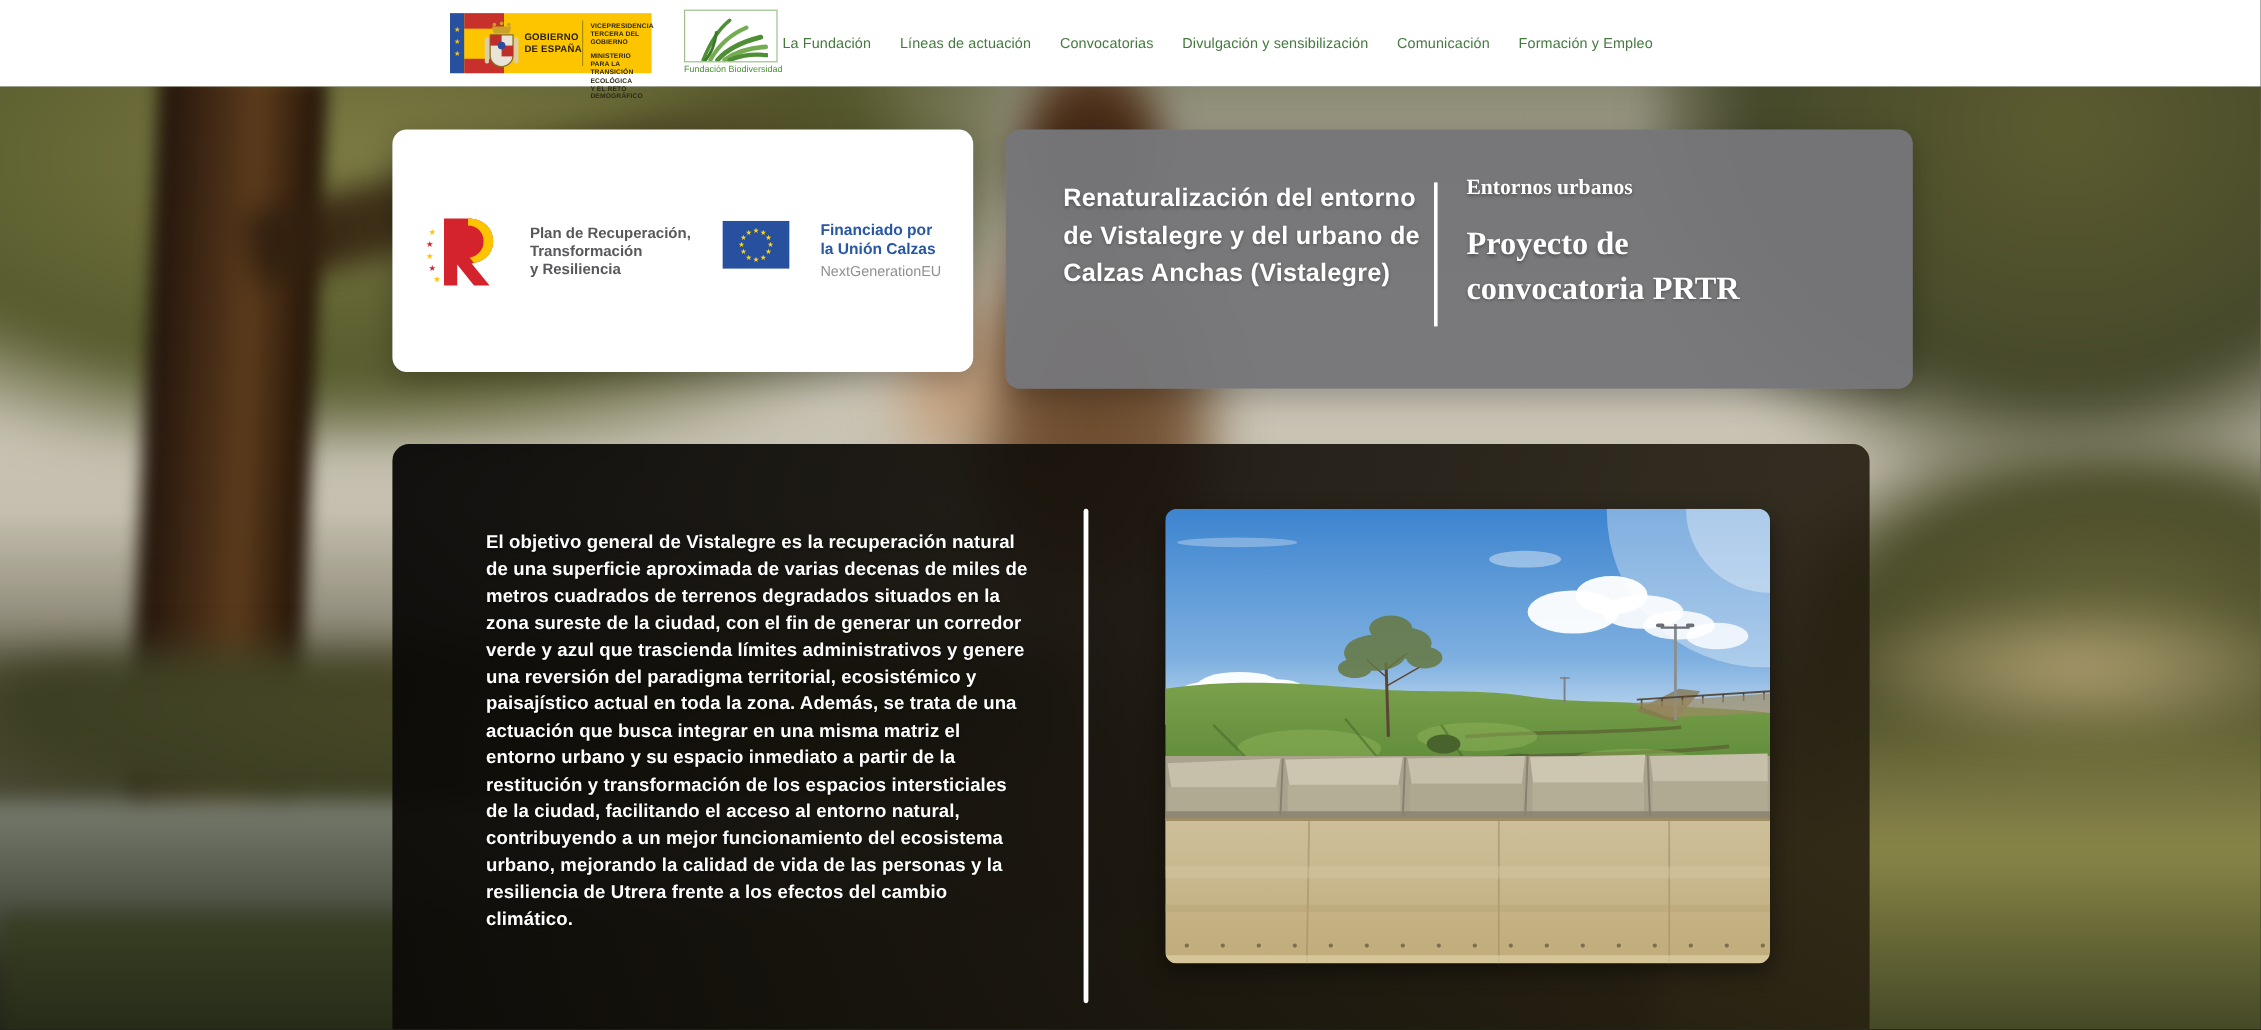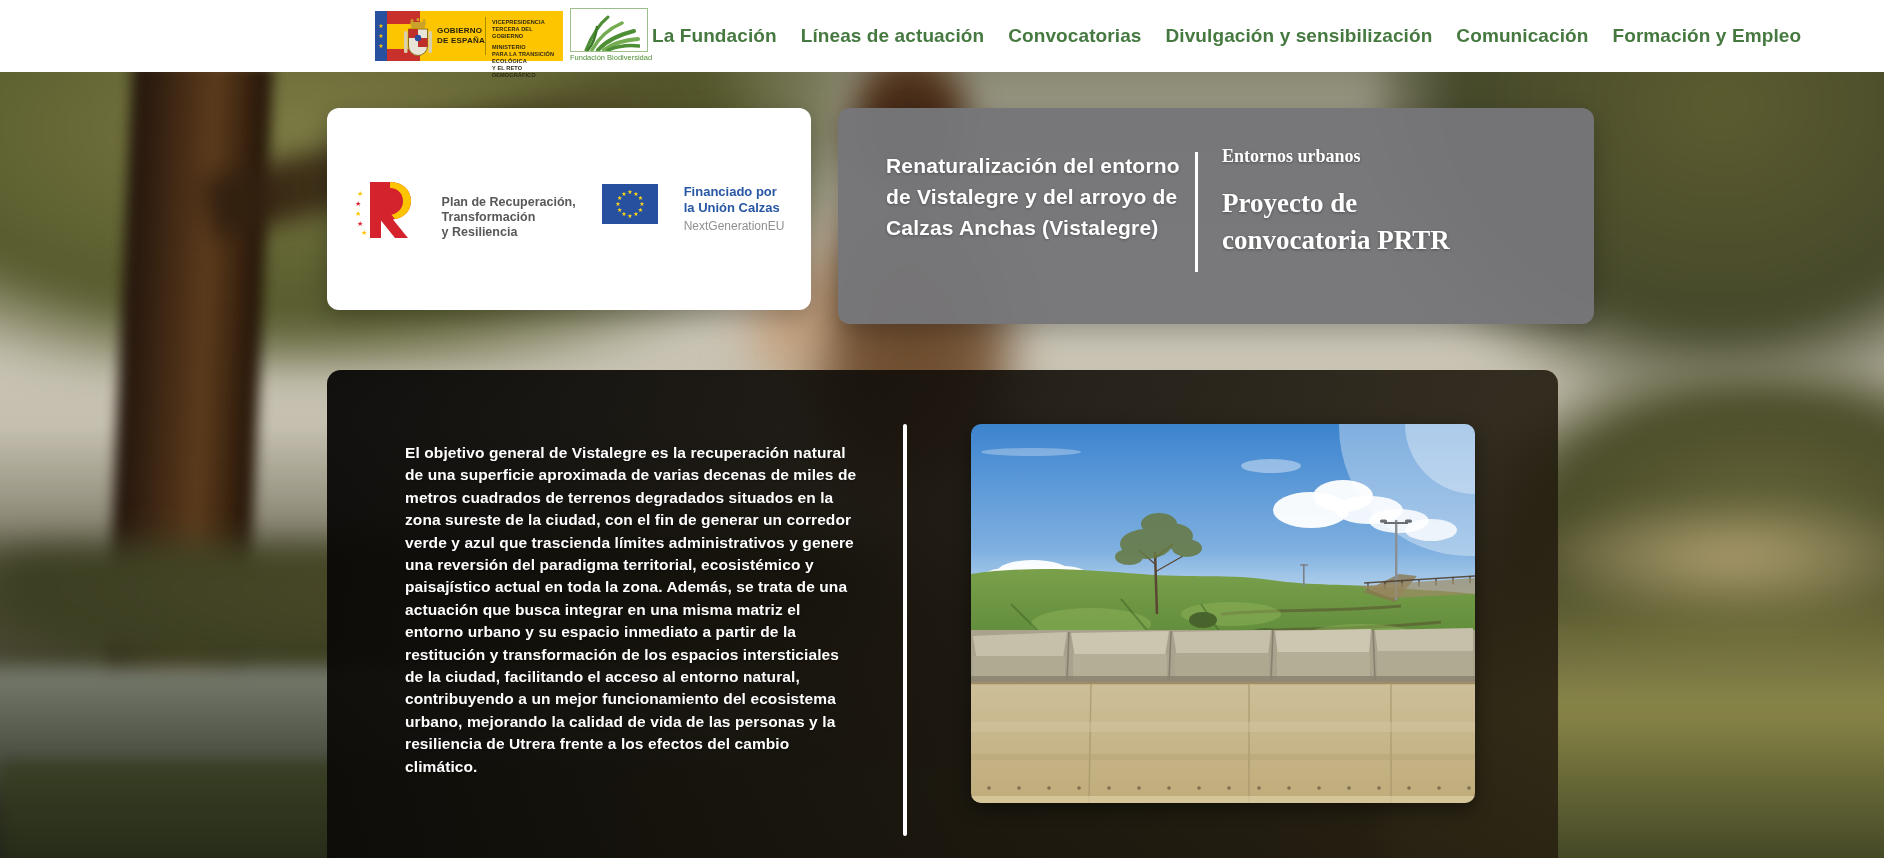--- a/index.html
+++ b/index.html
@@ -1,35 +1,35 @@
 <!DOCTYPE html>
 <html><head>
 <meta charset="utf-8">
 <style>
   * { margin:0; padding:0; box-sizing:border-box; }
   html,body { width:1884px; height:858px; overflow:hidden; background:#222; }
   .page { position:relative; width:1884px; height:858px; font-family:"Liberation Sans", sans-serif; overflow:hidden; }
 
   
   .header { position:absolute; top:0; left:0; width:1884px; height:72px; background:#ffffff; z-index:30; }
-  .gov-logo { position:absolute; left:375px; top:11px; width:188px; height:50px; background:#fdc400; display:flex; cursor:pointer; }
+  .gov-logo { position:absolute; left:375px; top:11px; width:168px; height:50px; background:#fdc400; display:flex; cursor:pointer; }
   .eu-strip { width:12px; height:50px; background:#27509e; display:flex; flex-direction:column; justify-content:center; align-items:center; gap:4px; }
   .eu-strip span { color:#fdc400; font-size:6px; line-height:6px; }
   .flag-sq { width:33px; height:50px; display:flex; flex-direction:column; }
   .flag-sq .r { flex:1; background:#c8302b; } .flag-sq .y { flex:2; background:#fdc400; }
   .arms { position:absolute; left:28px; top:4px; }
   .gov-name { position:absolute; left:62px; top:15px; font-size:8px; font-weight:bold; color:#231f0a; line-height:9.5px; letter-spacing:.2px; }
   .gov-divider { position:absolute; left:110px; top:6px; width:1px; height:38px; background:#a98f00; }
   .ministry { position:absolute; left:117px; top:8px; font-size:5.6px; color:#2e2a16; line-height:6.8px; font-weight:bold; letter-spacing:.1px; }
   .ministry .grp2 { margin-top:5px; }
   .bio-logo { position:absolute; left:570px; top:8px; width:78px; height:56px; cursor:pointer; }
   .bio-box { width:78px; height:44px; background:#ffffff; border:1px solid #9dc08b; display:flex; align-items:flex-end; justify-content:center; }
   .bio-caption { font-size:7.5px; color:#4e8f35; text-align:center; margin-top:1px; white-space:nowrap; }
   .nav { position:absolute; left:652px; top:0; height:72px; display:flex; align-items:center; gap:24px; }
-  .nav a { font-size:19px; font-weight:bold; color:#45793f; text-decoration:none; white-space:nowrap; letter-spacing:.1px; cursor:pointer; }
+  .nav a { font-size:12px; font-weight:normal; color:#45793f; text-decoration:none; white-space:nowrap; letter-spacing:.1px; cursor:pointer; }
 
   
   .bg { position:absolute; left:0; top:72px; width:1884px; height:786px; overflow:hidden; background:linear-gradient(180deg,#8b8a74 0%,#cfcabc 22%,#c4bfae 45%,#55523f 70%,#20211a 100%); }
   .bg div { position:absolute; }
   .blob { filter:blur(16px); }
   .bg-foliage-tl { left:-140px; top:-140px; width:980px; height:440px; background:radial-gradient(ellipse at 45% 45%, #7c7b44 0%, #565a2c 55%, rgba(60,60,30,0) 78%); }
   .bg-foliage-tr { left:1380px; top:-160px; width:620px; height:480px; background:radial-gradient(ellipse at 55% 40%, #5c5c30 0%, #45482a 55%, rgba(50,50,26,0) 78%); }
   .bg-trunk { left:118px; top:-10px; width:140px; height:680px; background:linear-gradient(90deg,#20130b,#4d3118 45%,#5d3c1c 60%,#1f1106); transform:rotate(2.5deg); filter:blur(7px); }
   .bg-branch { left:200px; top:40px; width:560px; height:60px; background:linear-gradient(90deg,#32200f,rgba(60,45,20,0)); transform:rotate(-14deg); filter:blur(12px); }
   .bg-treeline { left:-60px; top:470px; width:960px; height:150px; background:radial-gradient(ellipse at 50% 30%, #4a4a28 0%, #3c3e22 60%, rgba(50,50,30,0) 85%); }
@@ -38,21 +38,21 @@
   .bg-grass { left:0px; top:690px; width:1980px; height:190px; background:linear-gradient(180deg,#3a4024,#1b2012 80%); filter:blur(8px); }
   .bg-grass-gold { left:1380px; top:500px; width:560px; height:380px; background:linear-gradient(180deg,rgba(150,145,75,0), #8a8748 35%, #3c4122 80%); filter:blur(13px); }
   .bg-person-head { left:850px; top:-20px; width:120px; height:150px; background:radial-gradient(#3a2414,#54341c 60%,rgba(70,45,25,0) 80%); filter:blur(16px); }
   .bg-person-torso { left:800px; top:110px; width:220px; height:330px; background:radial-gradient(#6b4a2c,#7a5a3c 50%,rgba(110,80,50,0) 80%); filter:blur(20px); }
   .bg-person-arm { left:730px; top:150px; width:120px; height:190px; background:radial-gradient(#c49a72,rgba(180,140,100,0) 75%); filter:blur(18px); }
   .bg-path { left:1540px; top:430px; width:380px; height:110px; background:radial-gradient(#a99a6d,rgba(160,145,100,0) 80%); filter:blur(14px); }
 
   
   .funding-card { position:absolute; left:327px; top:108px; width:484px; height:202px; background:#ffffff; border-radius:12px; box-shadow:0 8px 24px rgba(0,0,0,.25); z-index:20; }
   .funding-inner { position:absolute; left:0; top:0; width:100%; height:100%; display:flex; align-items:center; justify-content:center; gap:26px; }
-  .prtr { display:flex; align-items:flex-end; gap:22px; }
+  .prtr { display:flex; align-items:center; gap:22px; }
   .prtr-text { font-size:12.5px; font-weight:bold; color:#58585b; line-height:15px; }
   .eu { display:flex; align-items:flex-start; gap:26px; }
   .eu-text { font-size:13px; font-weight:bold; color:#2857a4; line-height:16px; }
   .eu-text .ngeu { font-size:12px; color:#909090; font-weight:normal; margin-top:2px; }
 
   
   .project-card { position:absolute; left:838px; top:108px; width:756px; height:216px; background:rgba(118,118,121,.97); border-radius:12px; box-shadow:0 8px 24px rgba(0,0,0,.25); z-index:19; }
   .project-title { position:absolute; left:48px; top:42px; width:320px; font-size:21px; font-weight:bold; color:#ffffff; line-height:31px; letter-spacing:.2px; text-shadow:0 1px 3px rgba(0,0,0,.3); }
   .project-divider { position:absolute; left:357px; top:44px; width:3px; height:120px; background:#ffffff; }
   .project-right { position:absolute; left:384px; top:38px; width:300px; font-family:"Liberation Serif", serif; color:#fff; text-shadow:0 1px 3px rgba(0,0,0,.35); }
@@ -192,21 +192,21 @@
           <div>la Unión Calzas</div>
           <div class="ngeu">NextGenerationEU</div>
         </div>
       </div>
     </div>
   </div>
 
   <div class="project-card">
     <div class="project-title">
       <div>Renaturalización del entorno</div>
-      <div>de Vistalegre y del arroyo de</div>
+      <div>de Vistalegre y del urbano de</div>
       <div>Calzas Anchas (Vistalegre)</div>
     </div>
     <div class="project-divider"></div>
     <div class="project-right">
       <div class="project-category">Entornos urbanos</div>
       <div class="project-type">
         <div>Proyecto de</div>
         <div>convocatoria PRTR</div>
       </div>
     </div>

